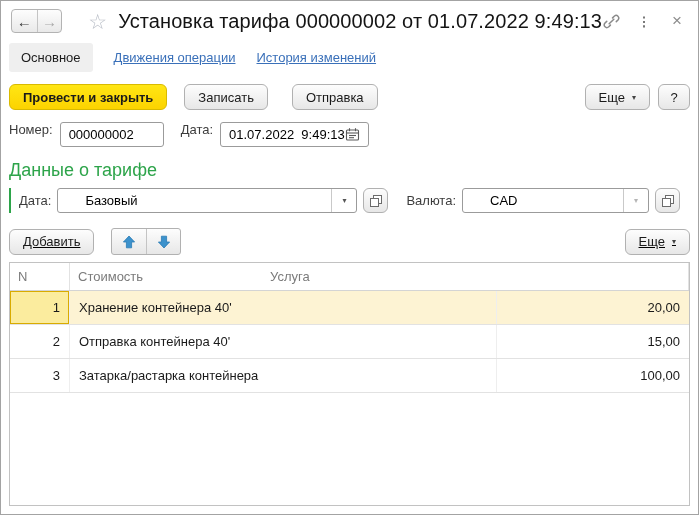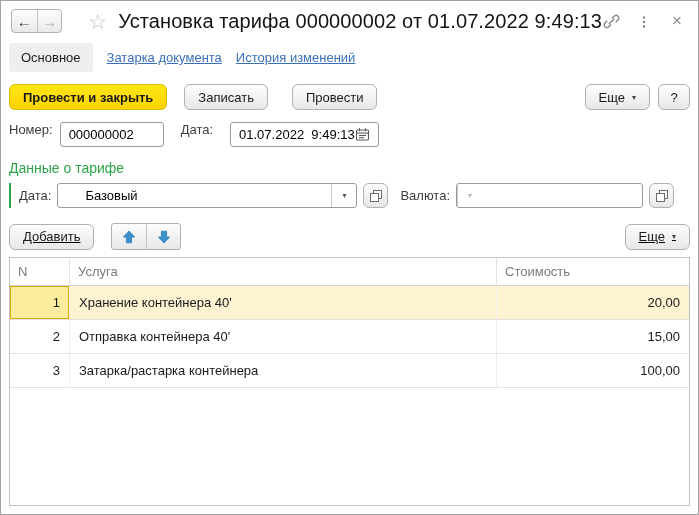--- a/index.html
+++ b/index.html
@@ -15,55 +15,55 @@
   .navbtn{ width:29px; height:22px; display:flex; align-items:center; justify-content:center;
     font-size:15px; color:#3c3c3c; cursor:default; }
   .navbtn.fwd{ border-left:1px solid #c4c4c4; color:#a9a9a9; }
   .star{ font-size:21px; color:#b9bec7; margin:0 11px 0 26px; line-height:1; }
   .title{ font-size:20px; color:#141414; white-space:nowrap; letter-spacing:.1px; }
   .tb-icons{ margin-left:auto; display:flex; align-items:center; gap:15px; }
   .tb-ico{ display:flex; align-items:center; justify-content:center; width:18px; height:18px; }
   .dots{ font-size:13px; color:#707070; font-weight:bold; letter-spacing:0; }
   .closex{ font-size:17px; color:#8d8d8d; }
   
-  .tabs{ display:flex; align-items:center; padding:2px 8px 8px 8px; gap:14px; flex:0 0 auto; }
+  .tabs{ display:flex; align-items:center; padding:2px 8px 8px 8px; gap:21px; flex:0 0 auto; }
   .tab-active{ background:#efefef; border-radius:3px; padding:7px 12px; font-size:13px; color:#1c1c1c; }
   .tab-link{ font-size:13px; color:#3a70b9; text-decoration:underline; cursor:pointer; }
   
   .btn{ display:inline-flex; align-items:center; justify-content:center; height:26px;
     background:linear-gradient(#fdfdfd,#e7e7e7); border:1px solid #b1b1b1; border-radius:6px;
     padding:0 13px; font-size:13px; color:#1a1a1a; cursor:default; }
   .btn .caret{ font-size:8px; margin-left:7px; color:#444; }
   .btn-yellow{ background:linear-gradient(#ffe614,#fcd300); border-color:#d9ba00; font-weight:bold; }
   .cmdbar{ display:flex; align-items:center; padding:4px 8px 2px 8px; flex:0 0 auto; }
   .cmdbar .gap{ width:17px; } .cmdbar .gap2{ width:24px; }
   .spacer{ flex:1; }
   .btn-help{ width:32px; padding:0; margin-left:8px; }
   
   .row-fields{ display:flex; align-items:flex-start; padding:10px 8px 4px 8px; flex:0 0 auto; font-size:13px; color:#3c3c3c; }
   .input{ display:flex; align-items:center; height:25px; border:1px solid #9b9b9b; border-radius:3px;
     padding:0 8px; font-size:13px; color:#000; background:#fff; white-space:pre; }
   .fld-number{ width:104px; margin-left:7px; }
   .lbl-date{ margin-left:17px; }
-  .fld-date{ width:149px; margin-left:17px; padding-right:12px; }
+  .fld-date{ width:149px; margin-left:7px; padding-right:12px; }
   .fld-date .val{ flex:1; white-space:pre; }
   
-  .section-title{ color:#2da44a; font-size:14px; padding:9px 16px 5px 8px; flex:0 0 auto; }
+  .section-title{ color:#2da44a; font-size:18px; padding:9px 16px 5px 8px; flex:0 0 auto; }
   .tariff-row{ display:flex; align-items:center; padding:2px 8px 9px 8px; flex:0 0 auto; font-size:13px; color:#3c3c3c; }
   .group-bar{ width:2px; align-self:stretch; background:#2da44a; margin-right:8px; }
   .combo{ display:flex; align-items:center; height:25px; border:1px solid #9b9b9b; border-radius:3px;
     background:#fff; color:#000; overflow:hidden; }
   .combo .val{ flex:1; padding:0 8px;margin-left:19px; }
   .combo .dd{ width:25px; align-self:stretch; display:flex; align-items:center; justify-content:center;
     border-left:1px solid #c9c9c9; font-size:8px; color:#555; }
   .combo .dd.dim{ color:#b5b5b5; }
   .fld-tariff{ width:300px; margin-left:6px; }
   .fld-currency{ width:187px; margin-left:6px; }
   .openbtn{ width:25px; height:25px; padding:0; margin-left:6px; }
-  .lbl-currency{ margin-left:12px; }
+  .lbl-currency{ margin-left:18px; }
   
   .table-toolbar{ display:flex; align-items:center; padding:6px 8px 7px 8px; flex:0 0 auto;text-decoration:underline; }
   .movegroup{ display:flex; margin-left:17px; border:1px solid #b1b1b1; border-radius:3px; overflow:hidden;
     background:linear-gradient(#fdfdfd,#e7e7e7); }
   .movebtn{ width:34px; height:25px; display:flex; align-items:center; justify-content:center; }
   .movebtn.down{ border-left:1px solid #c4c4c4; }
   
   .table{ margin:0 8px 8px 8px; border:1px solid #c2c2c2; flex:1; display:flex; flex-direction:column;
     font-size:13px; overflow:hidden; background:#fff; }
   .thead{ display:flex; color:#7b7b7b; border-bottom:1px solid #d4d4d4; flex:0 0 auto; }
@@ -101,30 +101,30 @@
           <path d="M5.8 10.2 L10.2 5.8"></path>
         </svg>
       </div>
       <div class="tb-ico dots">⋮</div>
       <div class="tb-ico closex">×</div>
     </div>
   </div>
 
   <div class="tabs">
     <div class="tab-active">Основное</div>
-    <div class="tab-link">Затарка документа</div>
+    <div class="tab-link">Движения операции</div>
     <div class="tab-link">История изменений</div>
   </div>
 
   <div class="cmdbar">
     <div class="btn btn-yellow">Провести и закрыть</div>
     <div class="gap"></div>
     <div class="btn">Записать</div>
     <div class="gap2"></div>
-    <div class="btn">Провести</div>
+    <div class="btn">Отправка</div>
     <div class="spacer"></div>
     <div class="btn">
       <span>Еще</span>
       <span class="caret">▾</span>
     </div>
     <div class="btn btn-help">?</div>
   </div>
 
   <div class="row-fields">
     <span>Номер:</span>
@@ -155,20 +155,21 @@
       <span class="dd">▾</span>
     </div>
     <div class="btn openbtn">
       <svg width="14" height="14" viewBox="0 0 14 14">
         <rect x="4.5" y="1.5" width="8" height="8" fill="#fff" stroke="#6b6b6b"></rect>
         <rect x="1.5" y="4.5" width="8" height="8" fill="#fff" stroke="#6b6b6b"></rect>
       </svg>
     </div>
     <span class="lbl-currency">Валюта:</span>
     <div class="combo fld-currency">
+      <span class="val">CAD</span>
       <span class="dd dim">▾</span>
     </div>
     <div class="btn openbtn">
       <svg width="14" height="14" viewBox="0 0 14 14">
         <rect x="4.5" y="1.5" width="8" height="8" fill="#fff" stroke="#6b6b6b"></rect>
         <rect x="1.5" y="4.5" width="8" height="8" fill="#fff" stroke="#6b6b6b"></rect>
       </svg>
     </div>
   </div>
 
@@ -189,22 +190,22 @@
     <div class="spacer"></div>
     <div class="btn">
       <span>Еще</span>
       <span class="caret">▾</span>
     </div>
   </div>
 
   <div class="table">
     <div class="thead">
       <div class="th th-n">N</div>
+      <div class="th th-cost">Стоимость</div>
       <div class="th th-service">Услуга</div>
-      <div class="th th-cost">Стоимость</div>
     </div>
     <div class="trow row-selected">
       <div class="td td-n">1</div>
       <div class="td td-service">Хранение контейнера 40'</div>
       <div class="td td-cost">20,00</div>
     </div>
     <div class="trow">
       <div class="td td-n">2</div>
       <div class="td td-service">Отправка контейнера 40'</div>
       <div class="td td-cost">15,00</div>

